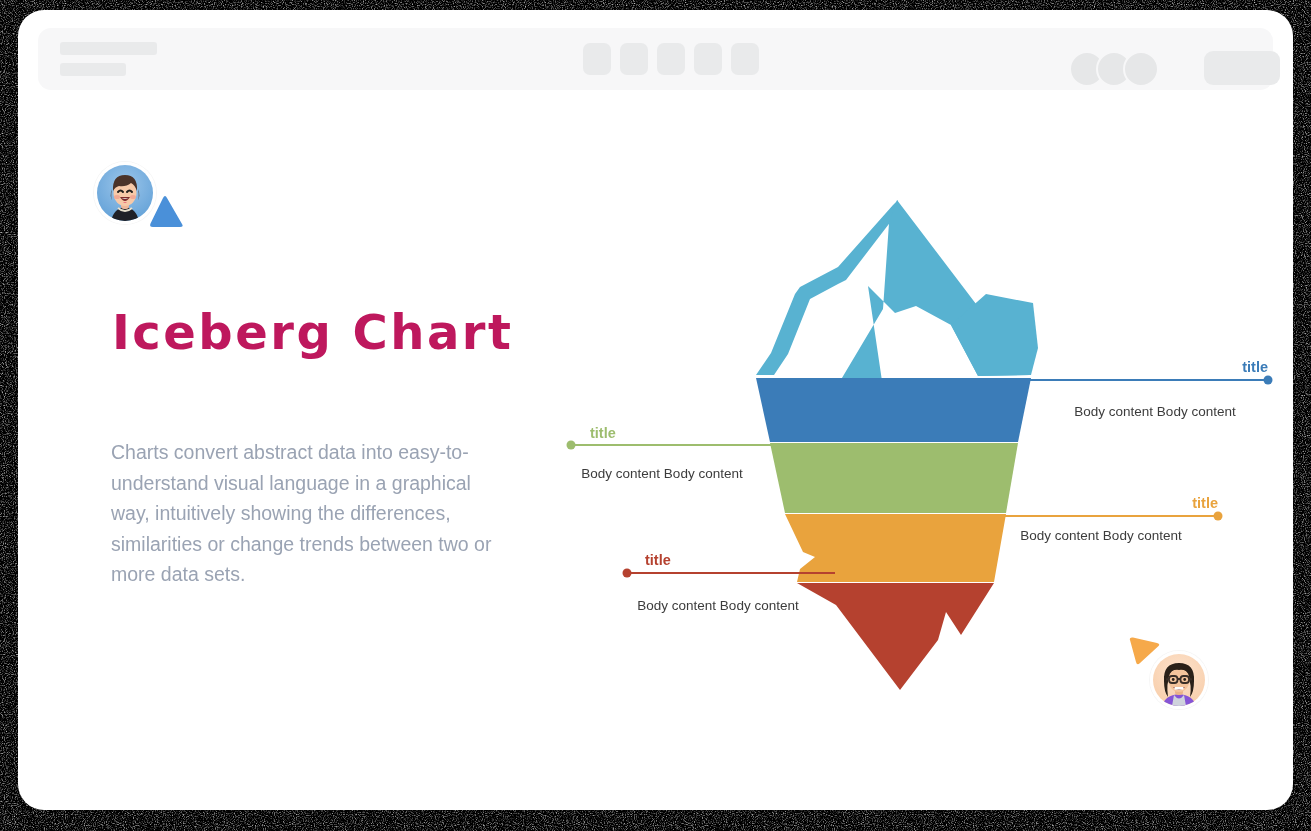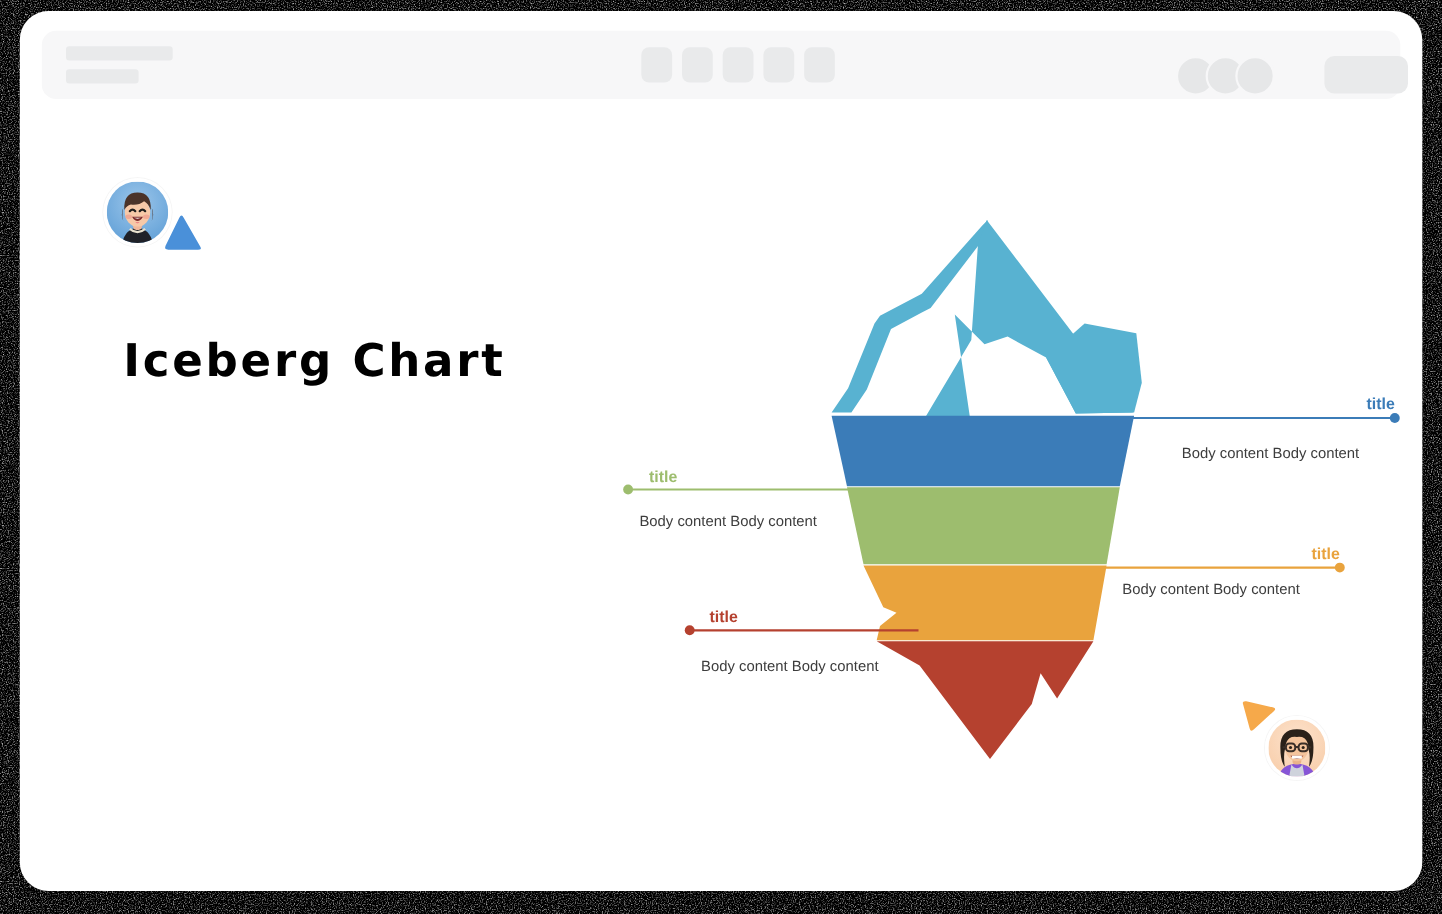--- a/index.html
+++ b/index.html
@@ -91,24 +91,24 @@
   }
   #cursor-blue {
     position: absolute;
     left: 130px; top: 184px;
     width: 36px; height: 34px;
   }
 
   #page-title {
     position: absolute;
     left: 94px; top: 294px;
-    font-size: 41px;
+    font-size: 48px;
     font-weight: 700;
     letter-spacing: 2.5px;
-    color: #000000;
+    color: #be185d;
     font-family: "DejaVu Sans", sans-serif;
     white-space: nowrap;
   }
 
   #page-body {
     position: absolute;
     left: 93px; top: 427px;
     width: 382px;
     font-size: 19.5px;
     line-height: 30.5px;
@@ -210,20 +210,21 @@
       <path d="M24.5 33 q3.5 1.5 7 0 z" fill="#ffffff"></path>
       <path d="M26 37 q2 2 4 0 z" fill="#e8697a"></path>
     </svg>
   </div>
 
   <svg id="cursor-blue" viewBox="0 0 36 34" aria-hidden="true">
     <path d="M34 30 q2 3 -2 3 L5 33 q-4 0 -2.5-3.5 L15 4 q2-4 4 0 z" fill="#4a90d9"></path>
   </svg>
 
   <div id="page-title">Iceberg  Chart</div>
+  <div id="page-body">Charts convert abstract data into easy-to-understand visual language in a graphical way, intuitively showing the differences, similarities or change trends between two or more data sets.</div>
 
   <svg id="figure" viewBox="0 0 740 530" aria-hidden="false">
 
     <g>
 
       <path d="M218 195
                L233 173
                L257 114
                L262 107
                L300 87

